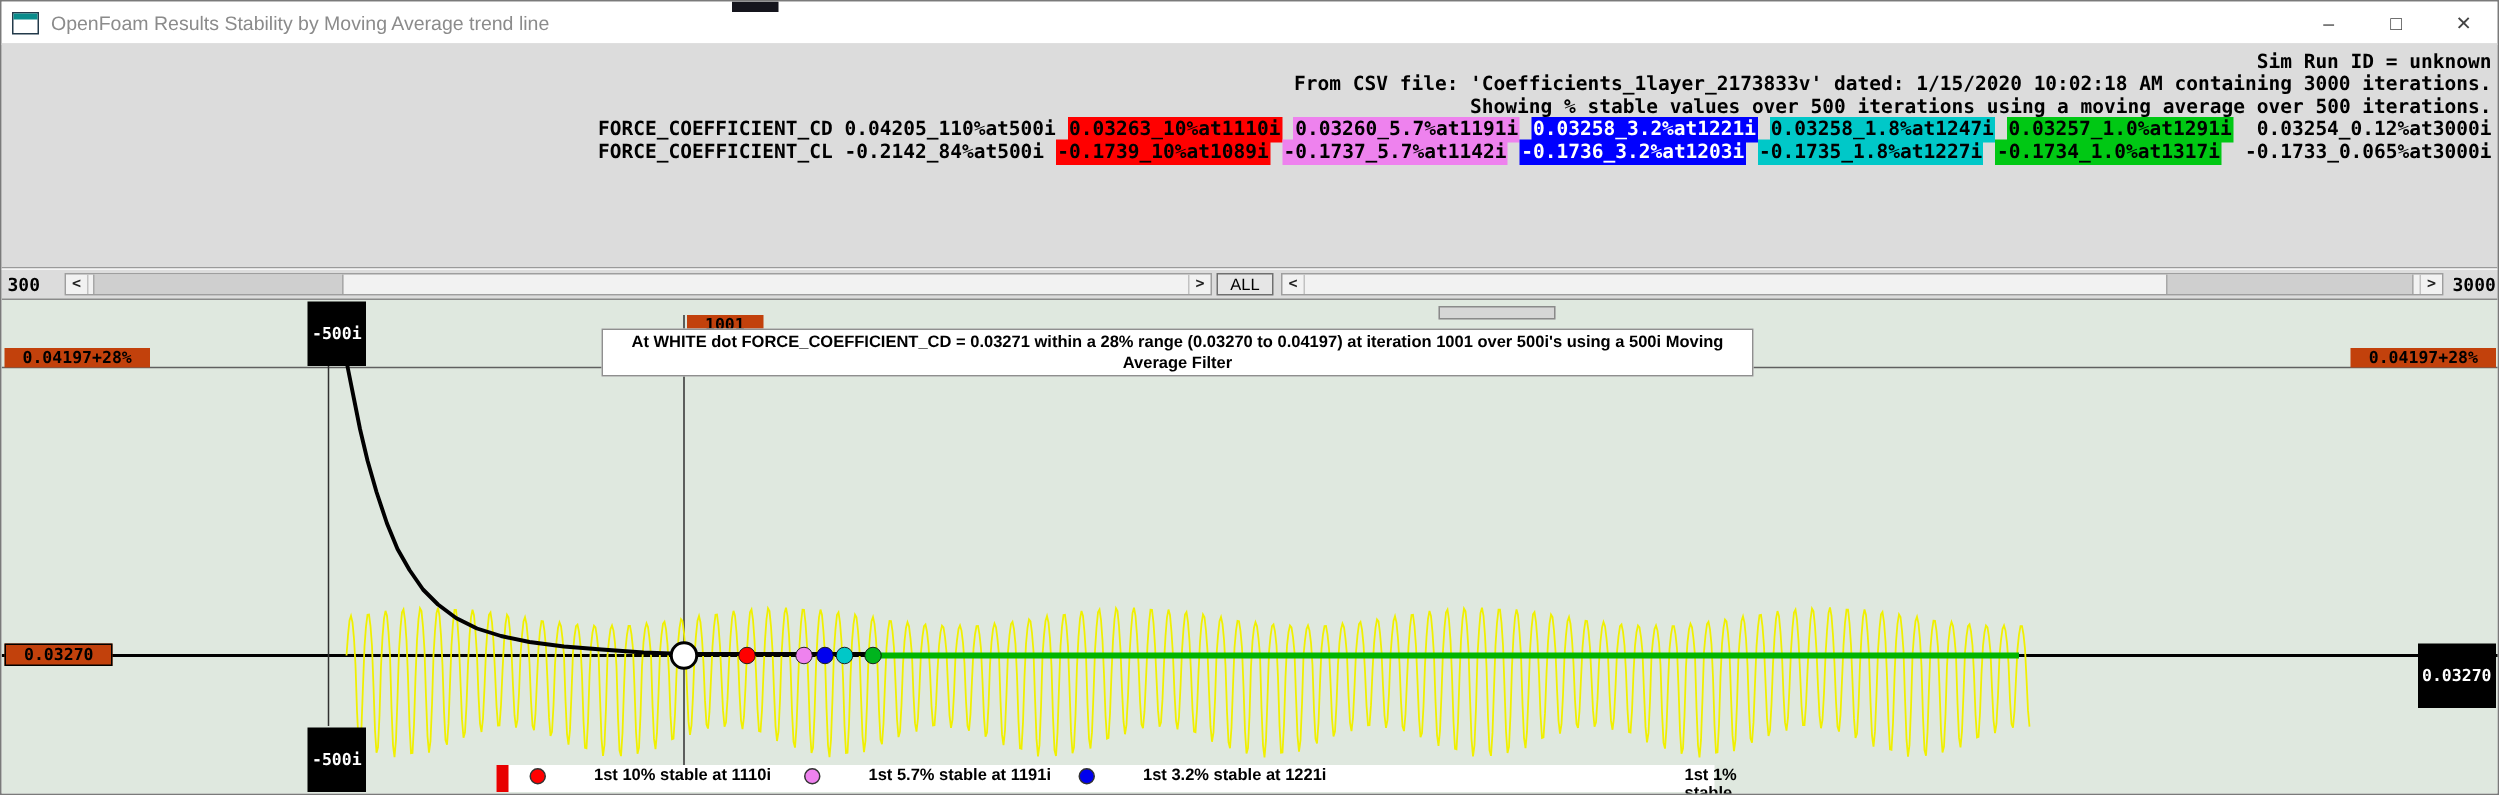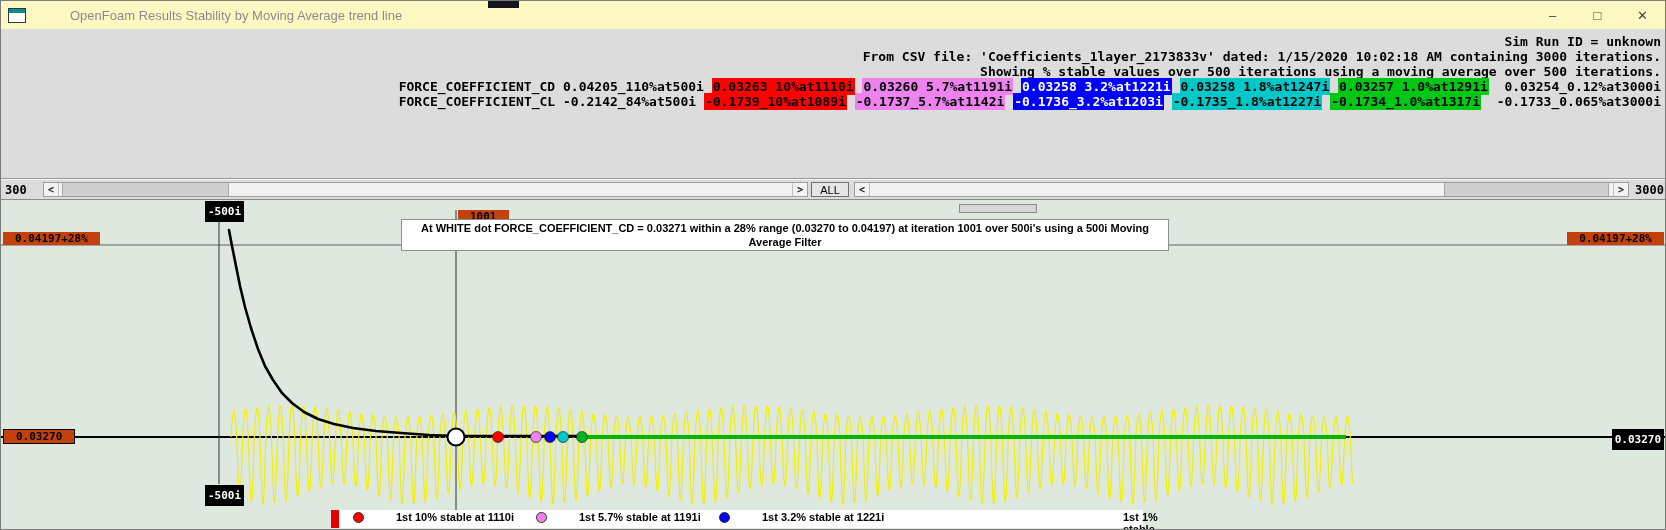--- a/index.html
+++ b/index.html
@@ -1,20 +1,20 @@
 <!DOCTYPE html>
 <html><head>
 <meta charset="utf-8">
 <style>
   html,body{margin:0;padding:0;background:#bfbfbf;}
   .window{position:relative;width:1666px;height:530px;background:#dcdcdc;overflow:hidden;
           box-sizing:border-box;border:1px solid #7a7a7a;font-family:"DejaVu Sans Mono",monospace;}
   
-  .titlebar{position:absolute;left:0;top:0;width:100%;height:28px;background:#fef9c3;
-            border-bottom:1px solid #c8c8c8;display:flex;align-items:center;gap:36px;}
+  .titlebar{position:absolute;left:0;top:0;width:100%;height:28px;background:#ffffff;
+            border-bottom:1px solid #c8c8c8;display:flex;align-items:center;}
   .app-icon{width:16px;height:13px;margin-left:7px;border:1px solid #233a4a;background:#fff;position:relative;}
   .app-icon::before{content:"";position:absolute;left:0;top:0;right:0;height:4px;background:#0a8c8c;}
   .title-text{margin-left:8px;color:#8b8b8b;font-family:"Liberation Sans",sans-serif;font-size:13px;}
   .win-btns{margin-left:auto;display:flex;height:100%;}
   .wbtn{width:45px;height:100%;display:flex;align-items:center;justify-content:center;
         color:#444;font-family:"Liberation Sans",sans-serif;font-size:13px;cursor:default;}
   .top-fragment{position:absolute;left:487px;top:0;width:31px;height:7px;background:#15151d;z-index:5;}
   
   .info{position:absolute;left:0;top:28px;width:100%;height:150px;background:#dcdcdc;
         border-bottom:1px solid #9a9a9a;padding:5px 4px 0 4px;box-sizing:border-box;
@@ -30,21 +30,21 @@
             font:700 10px "DejaVu Sans Mono",monospace;color:#222;}
   .sb-arrow.left{left:0;border-right:1px solid #c2c2c2;}
   .sb-arrow.right{right:0;border-left:1px solid #c2c2c2;}
   .sb-thumb{position:absolute;top:0;height:13px;background:#cfcfcf;border-right:1px solid #a8a8a8;border-left:1px solid #a8a8a8;}
   .all-btn{position:absolute;left:810px;top:2px;width:38px;height:15px;background:#e6e6e6;border:1px solid #6f6f6f;
            box-sizing:border-box;display:flex;align-items:center;justify-content:center;
            font:11px "Liberation Sans",sans-serif;color:#000;}
   
   .chart{position:absolute;left:0;top:198px;width:1666px;height:332px;background:#dfe8df;border-top:1px solid #8a8a8a;}
   .chart svg{position:absolute;left:0;top:0;}
-  .badge{position:absolute;background:#000;color:#fff;font:700 11px/13px "DejaVu Sans Mono",monospace;padding:4px 3px;}
+  .badge{position:absolute;background:#000;color:#fff;font:700 11px/13px "DejaVu Sans Mono",monospace;padding:15px 3px;}
   .whitebox{position:absolute;background:#c2410c;color:#000;font:700 11px/13px "DejaVu Sans Mono",monospace;padding:0 12px;}
   .whitebox.bordered{border:1px solid #000;}
   .lbl-500top{left:204px;top:1px;}
   .lbl-500bot{left:204px;top:285px;}
   .lbl-1001{left:457px;top:10px;}
   .lbl-upperleft{left:2px;top:32px;}
   .lbl-upperright{right:3px;top:32px;}
   .lbl-baseleft{left:2px;top:229px;}
   .lbl-baseright{right:3px;top:229px;}
   .annotation{position:absolute;left:400px;top:19px;width:768px;background:#fff;border:1px solid #8f8f8f;

